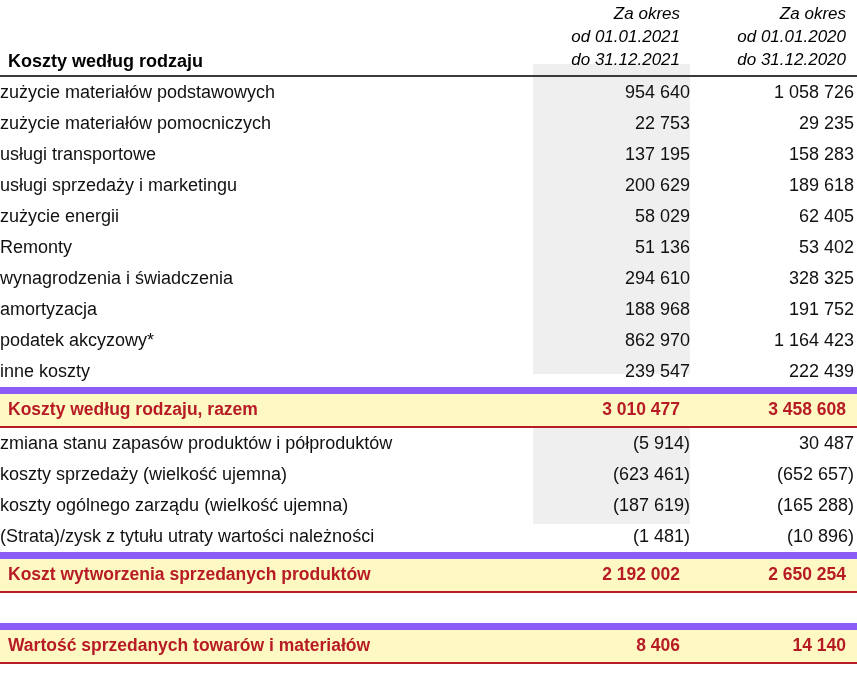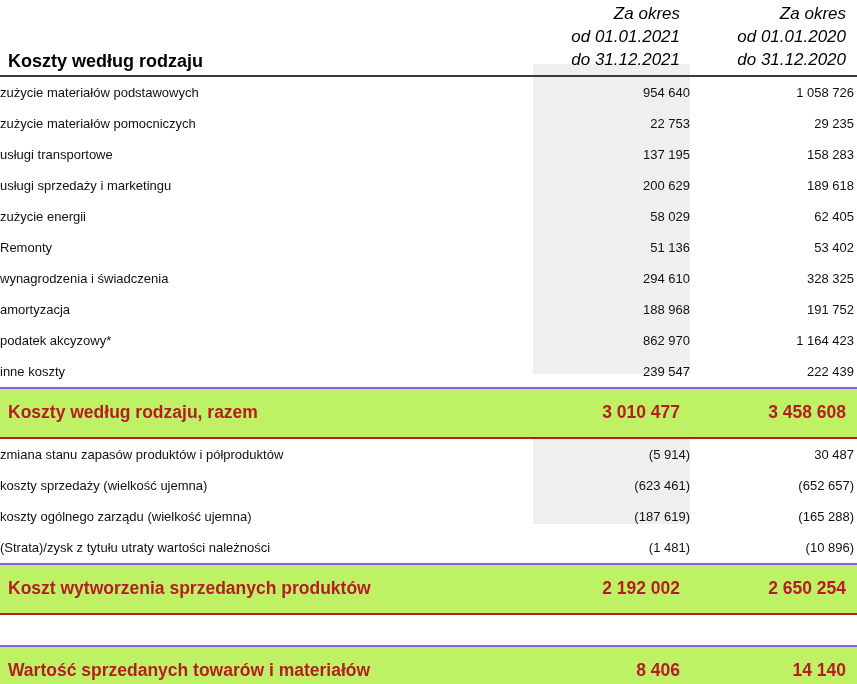--- a/index.html
+++ b/index.html
@@ -71,44 +71,44 @@
   }
   .hdr-period.col2 { padding-right: 11px; }
   thead tr.header-row th { border-bottom: 2px solid #3a3a3a; }
 
   
   tbody tr.data-row td {
     height: 31px;
     padding: 0;
     border: none;
     background: transparent;
-    font-size: 13px;
+    font-size: 18px;
     color: #111111;
   }
   td.lbl {
     text-align: left;
     padding-left: 8px;
     white-space: nowrap;
   }
   td.num {
     text-align: right;
     padding-right: 10px;
     white-space: nowrap;
   }
   td.num.col2 { padding-right: 3px; }
 
   
   tr.total-row td {
     height: 32px;
-    padding: 8px;
+    padding: 0;
     color: #b71c26;
     font-weight: bold;
     font-size: 17.5px;
-    background: #bef264;
-    border-top: 2px solid #8b5cf6;
+    background: #fef9c3;
+    border-top: 7px solid #8b5cf6;
     border-bottom: 2px solid #b71c26;
   }
   tr.total-row td.lbl { padding-left: 8px; }
   tr.total-row td.num { padding-right: 10px; }
   tr.total-row td.num.col2 { padding-right: 11px; }
 
   
   tr.spacer-row td {
     height: 30px;
     padding: 0;

